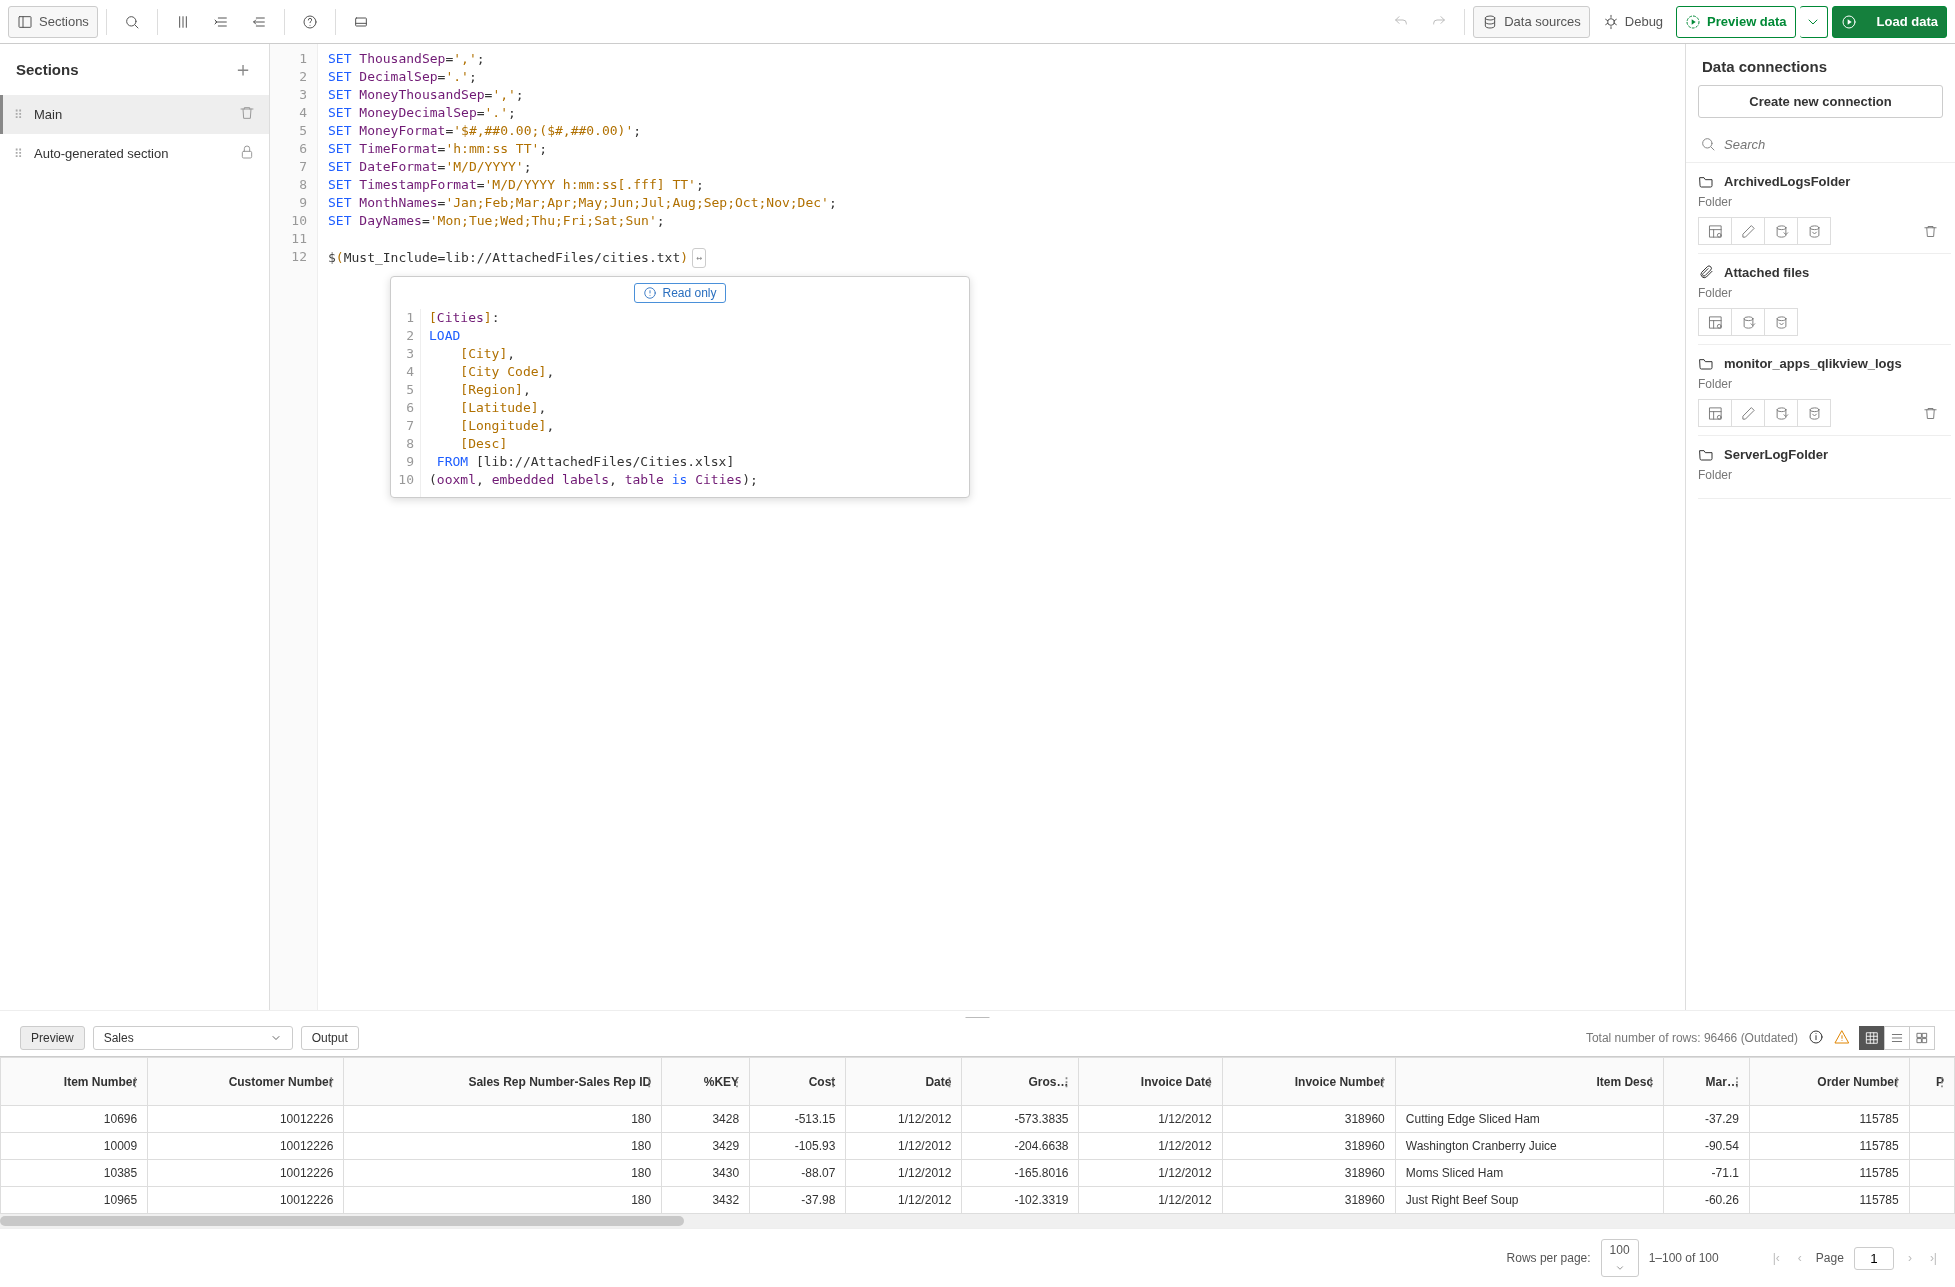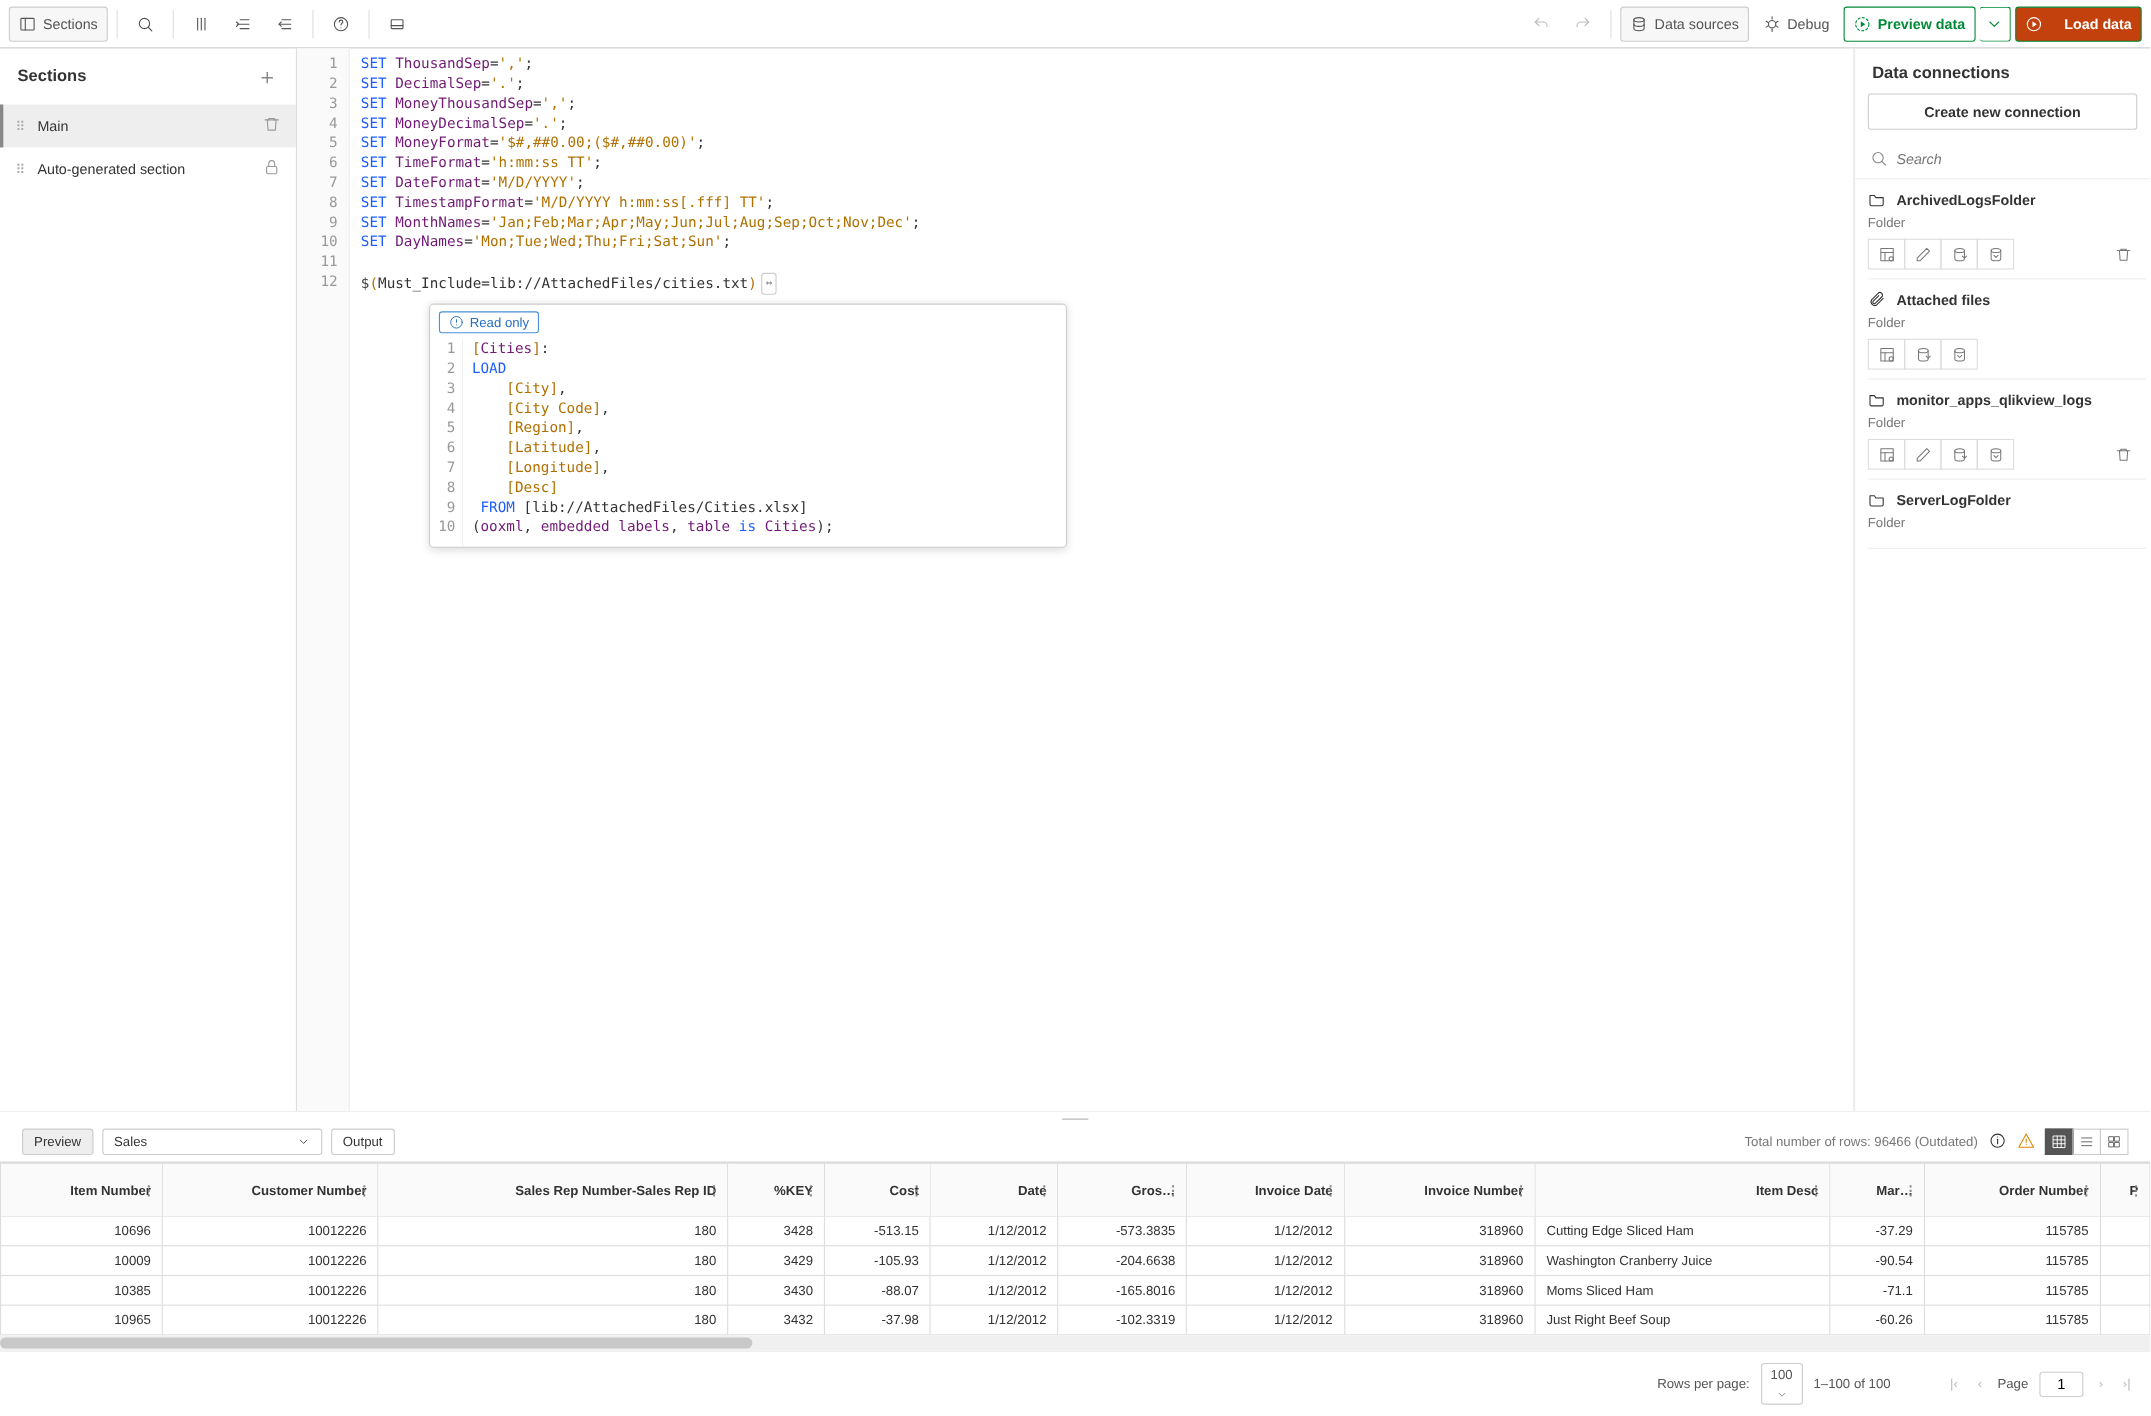--- a/index.html
+++ b/index.html
@@ -6,21 +6,21 @@
 body { font-family: "Segoe UI", Arial, sans-serif; font-size: 13px; color: #333; background: #fff; overflow: hidden; height: 100vh; display: flex; flex-direction: column; }
 
 
 .toolbar { display: flex; align-items: center; height: 44px; border-bottom: 1px solid #ccc; padding: 0 8px; gap: 4px; }
 .toolbar-sep { width: 1px; height: 26px; background: #ddd; margin: 0 4px; }
 .tbtn { display: inline-flex; align-items: center; justify-content: center; height: 32px; min-width: 32px; padding: 0 8px; border: 1px solid transparent; border-radius: 3px; background: transparent; cursor: pointer; color: #555; font-size: 13px; gap: 6px; }
 .tbtn.framed { border: 1px solid #ccc; background: #f7f7f7; }
 .spacer { flex: 1; }
 .tbtn.green-outline { border: 1px solid #008936; color: #008936; background: #fff; font-weight: 600; }
 .tbtn.green-outline.small { min-width: 28px; padding: 0; border-left: none; }
-.tbtn.green-fill { border: 1px solid #008936; background: #c2410c; color: #fff; font-weight: 600; gap: 20px; }
+.tbtn.green-fill { border: 1px solid #008936; background: #15803d; color: #fff; font-weight: 600; gap: 20px; }
 .tbtn svg { width: 16px; height: 16px; }
 .tbtn.disabled { color: #bbb; cursor: default; }
 
 
 .main { flex: 1; display: flex; min-height: 0; }
 
 
 .sections { width: 270px; border-right: 1px solid #ddd; display: flex; flex-direction: column; position: relative; }
 .sections-hdr { display: flex; align-items: center; justify-content: space-between; padding: 12px 16px; }
 .sections-hdr h2 { font-size: 15px; font-weight: 600; }
@@ -37,21 +37,21 @@
 .code { flex: 1; padding: 6px 10px; font-family: Consolas, monospace; font-size: 13px; line-height: 18px; white-space: pre; color: #333; overflow: auto; }
 .kw-set { color: #1e5eff; font-weight: normal; }
 .kw-var { color: #701a75; }
 .kw-str { color: #b07000; }
 .kw-dollar { color: #444; }
 .kw-paren { color: #b07000; }
 .expand-btn { display: inline-block; border: 1px solid #ccc; border-radius: 3px; padding: 0px 3px; font-size: 10px; color: #888; margin-left: 4px; cursor: pointer; vertical-align: middle; }
 
 
 .popup { position: absolute; left: 120px; top: 232px; width: 580px; background: #fff; border: 1px solid #ccc; border-radius: 4px; box-shadow: 0 2px 8px rgba(0,0,0,0.15); }
-.popup-hdr { display: flex; justify-content: flex-start; padding: 6px 8px; }
+.popup-hdr { display: flex; justify-content: center; padding: 6px 8px; }
 .ro-badge { display: inline-flex; align-items: center; gap: 5px; border: 1px solid #4a90d9; color: #2a6fbf; border-radius: 3px; padding: 2px 8px; font-size: 12px; }
 .popup-body { display: flex; }
 .popup-gutter { width: 30px; text-align: right; padding: 0 6px 6px 0; color: #999; font-family: Consolas, monospace; font-size: 13px; line-height: 18px; border-right: 1px solid #eee; }
 .popup-code { flex: 1; padding: 0 8px 8px 8px; font-family: Consolas, monospace; font-size: 13px; line-height: 18px; white-space: pre; }
 .kw-load { color: #1e5eff; }
 .kw-field { color: #b07000; }
 
 
 .right { width: 270px; border-left: 1px solid #ddd; display: flex; flex-direction: column; }
 .right h2 { font-size: 15px; font-weight: 700; padding: 14px 16px 10px; }

